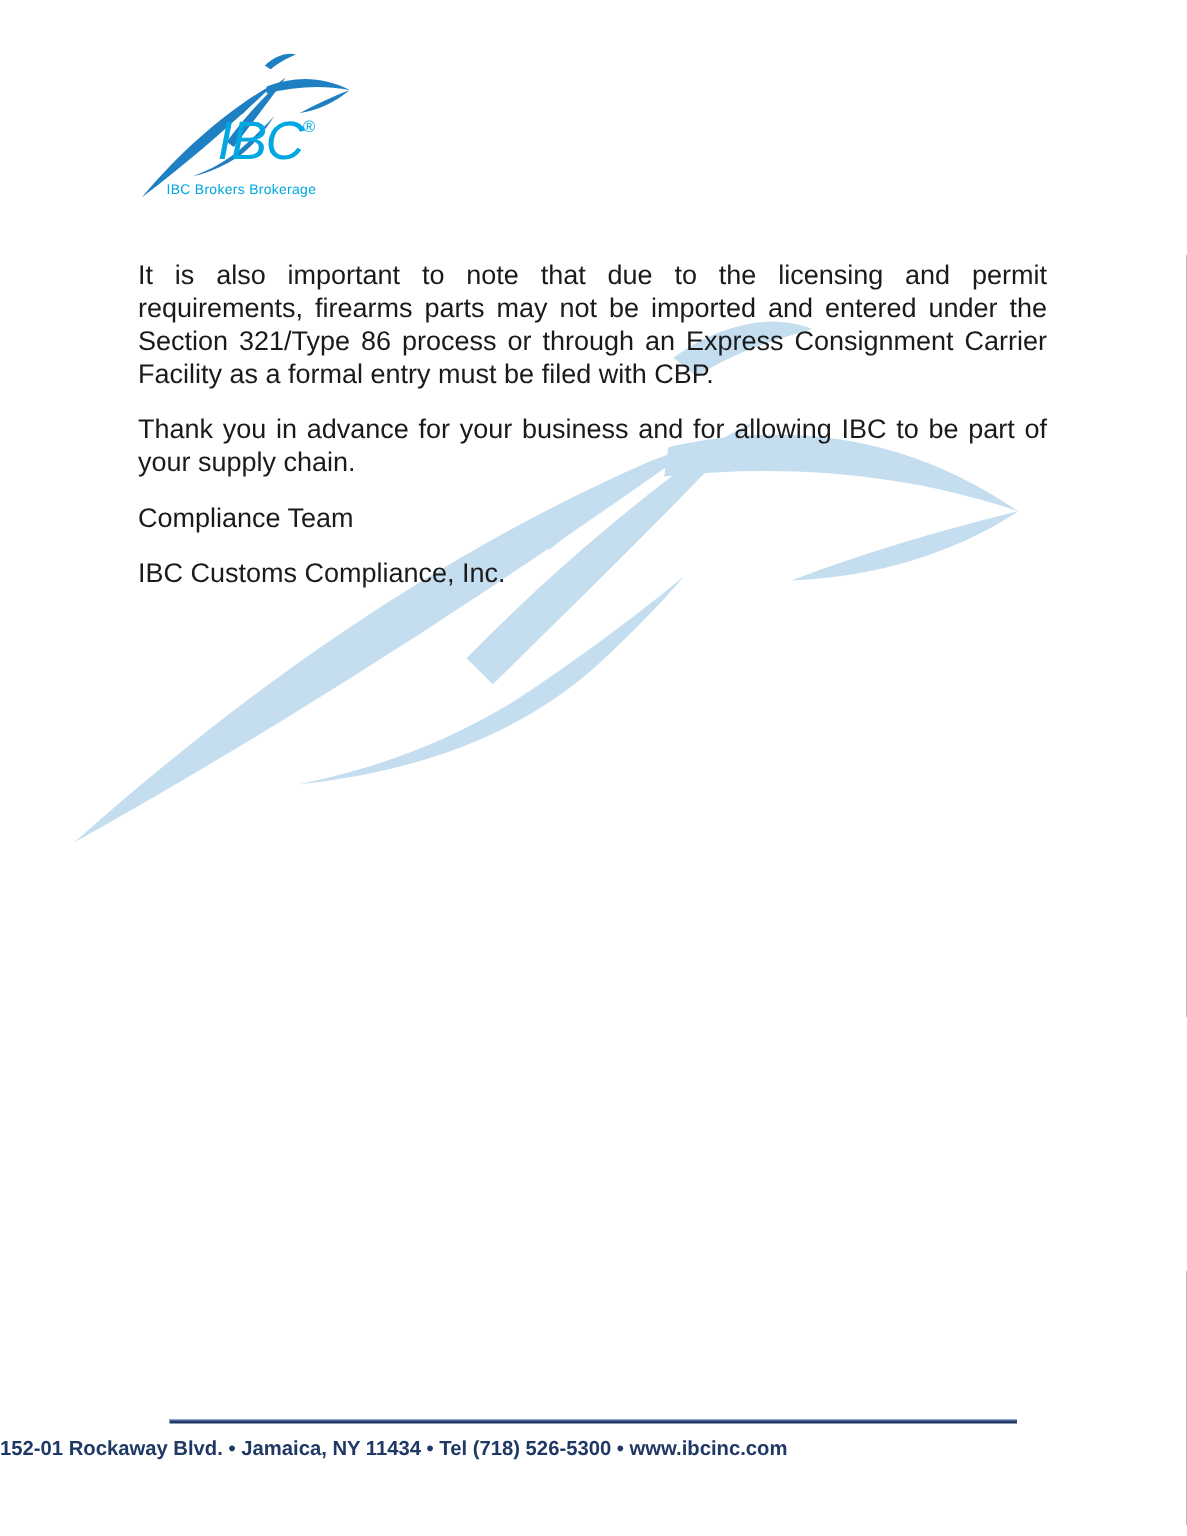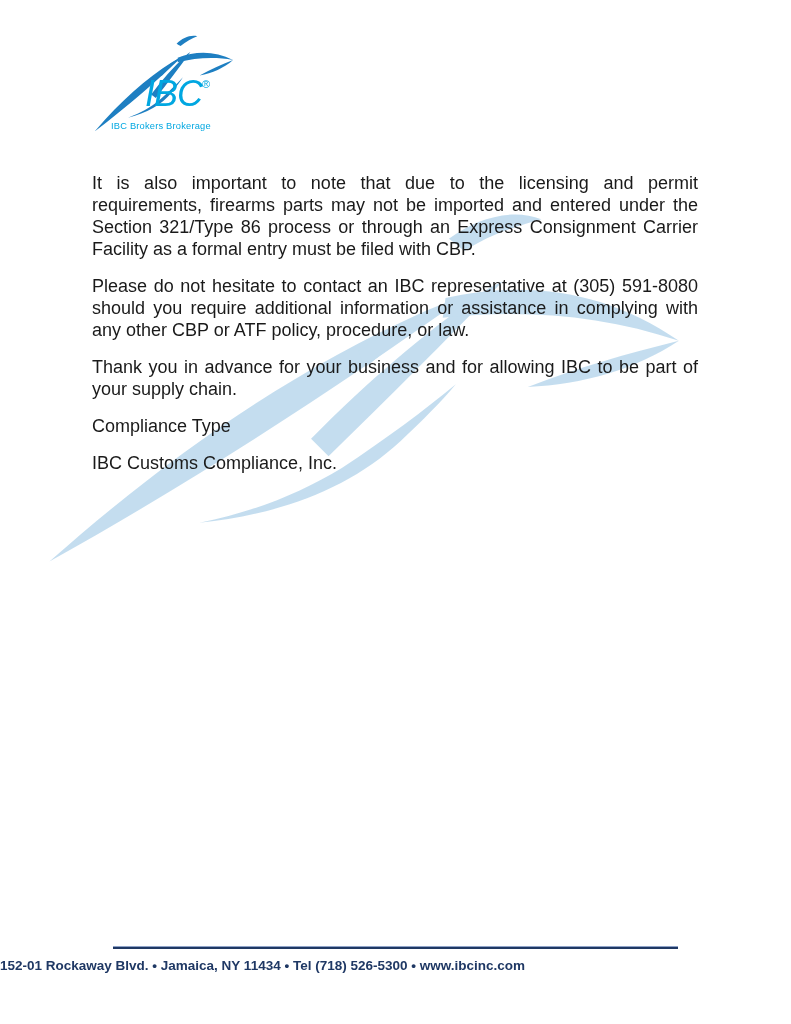--- a/index.html
+++ b/index.html
@@ -129,22 +129,21 @@
       <svg viewBox="0 0 260 190">
         <use href="#runner-figure"></use>
       </svg>
     </div>
     <div class="brand"><span>IBC</span><sup>®</sup></div>
     <div class="tagline">IBC Brokers Brokerage</div>
   </div>
 
   <div class="content">
     <p>It is also important to note that due to the licensing and permit requirements, firearms parts may not be imported and entered under the Section 321/Type 86 process or through an Express Consignment Carrier Facility as a formal entry must be filed with CBP.</p>
-    <p>Please do not hesitate to contact an IBC representative at (305) 591-8080 should you require additional information or assistance in complying with any other CBP or ATF policy, procedure, or law.</p>
     <p>Thank you in advance for your business and for allowing IBC to be part of your supply chain.</p>
-    <p>Compliance Type</p>
+    <p>Compliance Team</p>
     <p>IBC Customs Compliance, Inc.</p>
   </div>
 
   <div class="footer-rule"></div>
   <div class="footer-text">152-01 Rockaway Blvd. • Jamaica, NY 11434 • Tel (718) 526-5300 • www.ibcinc.com</div>
 
 </div>
 
 </body></html>

